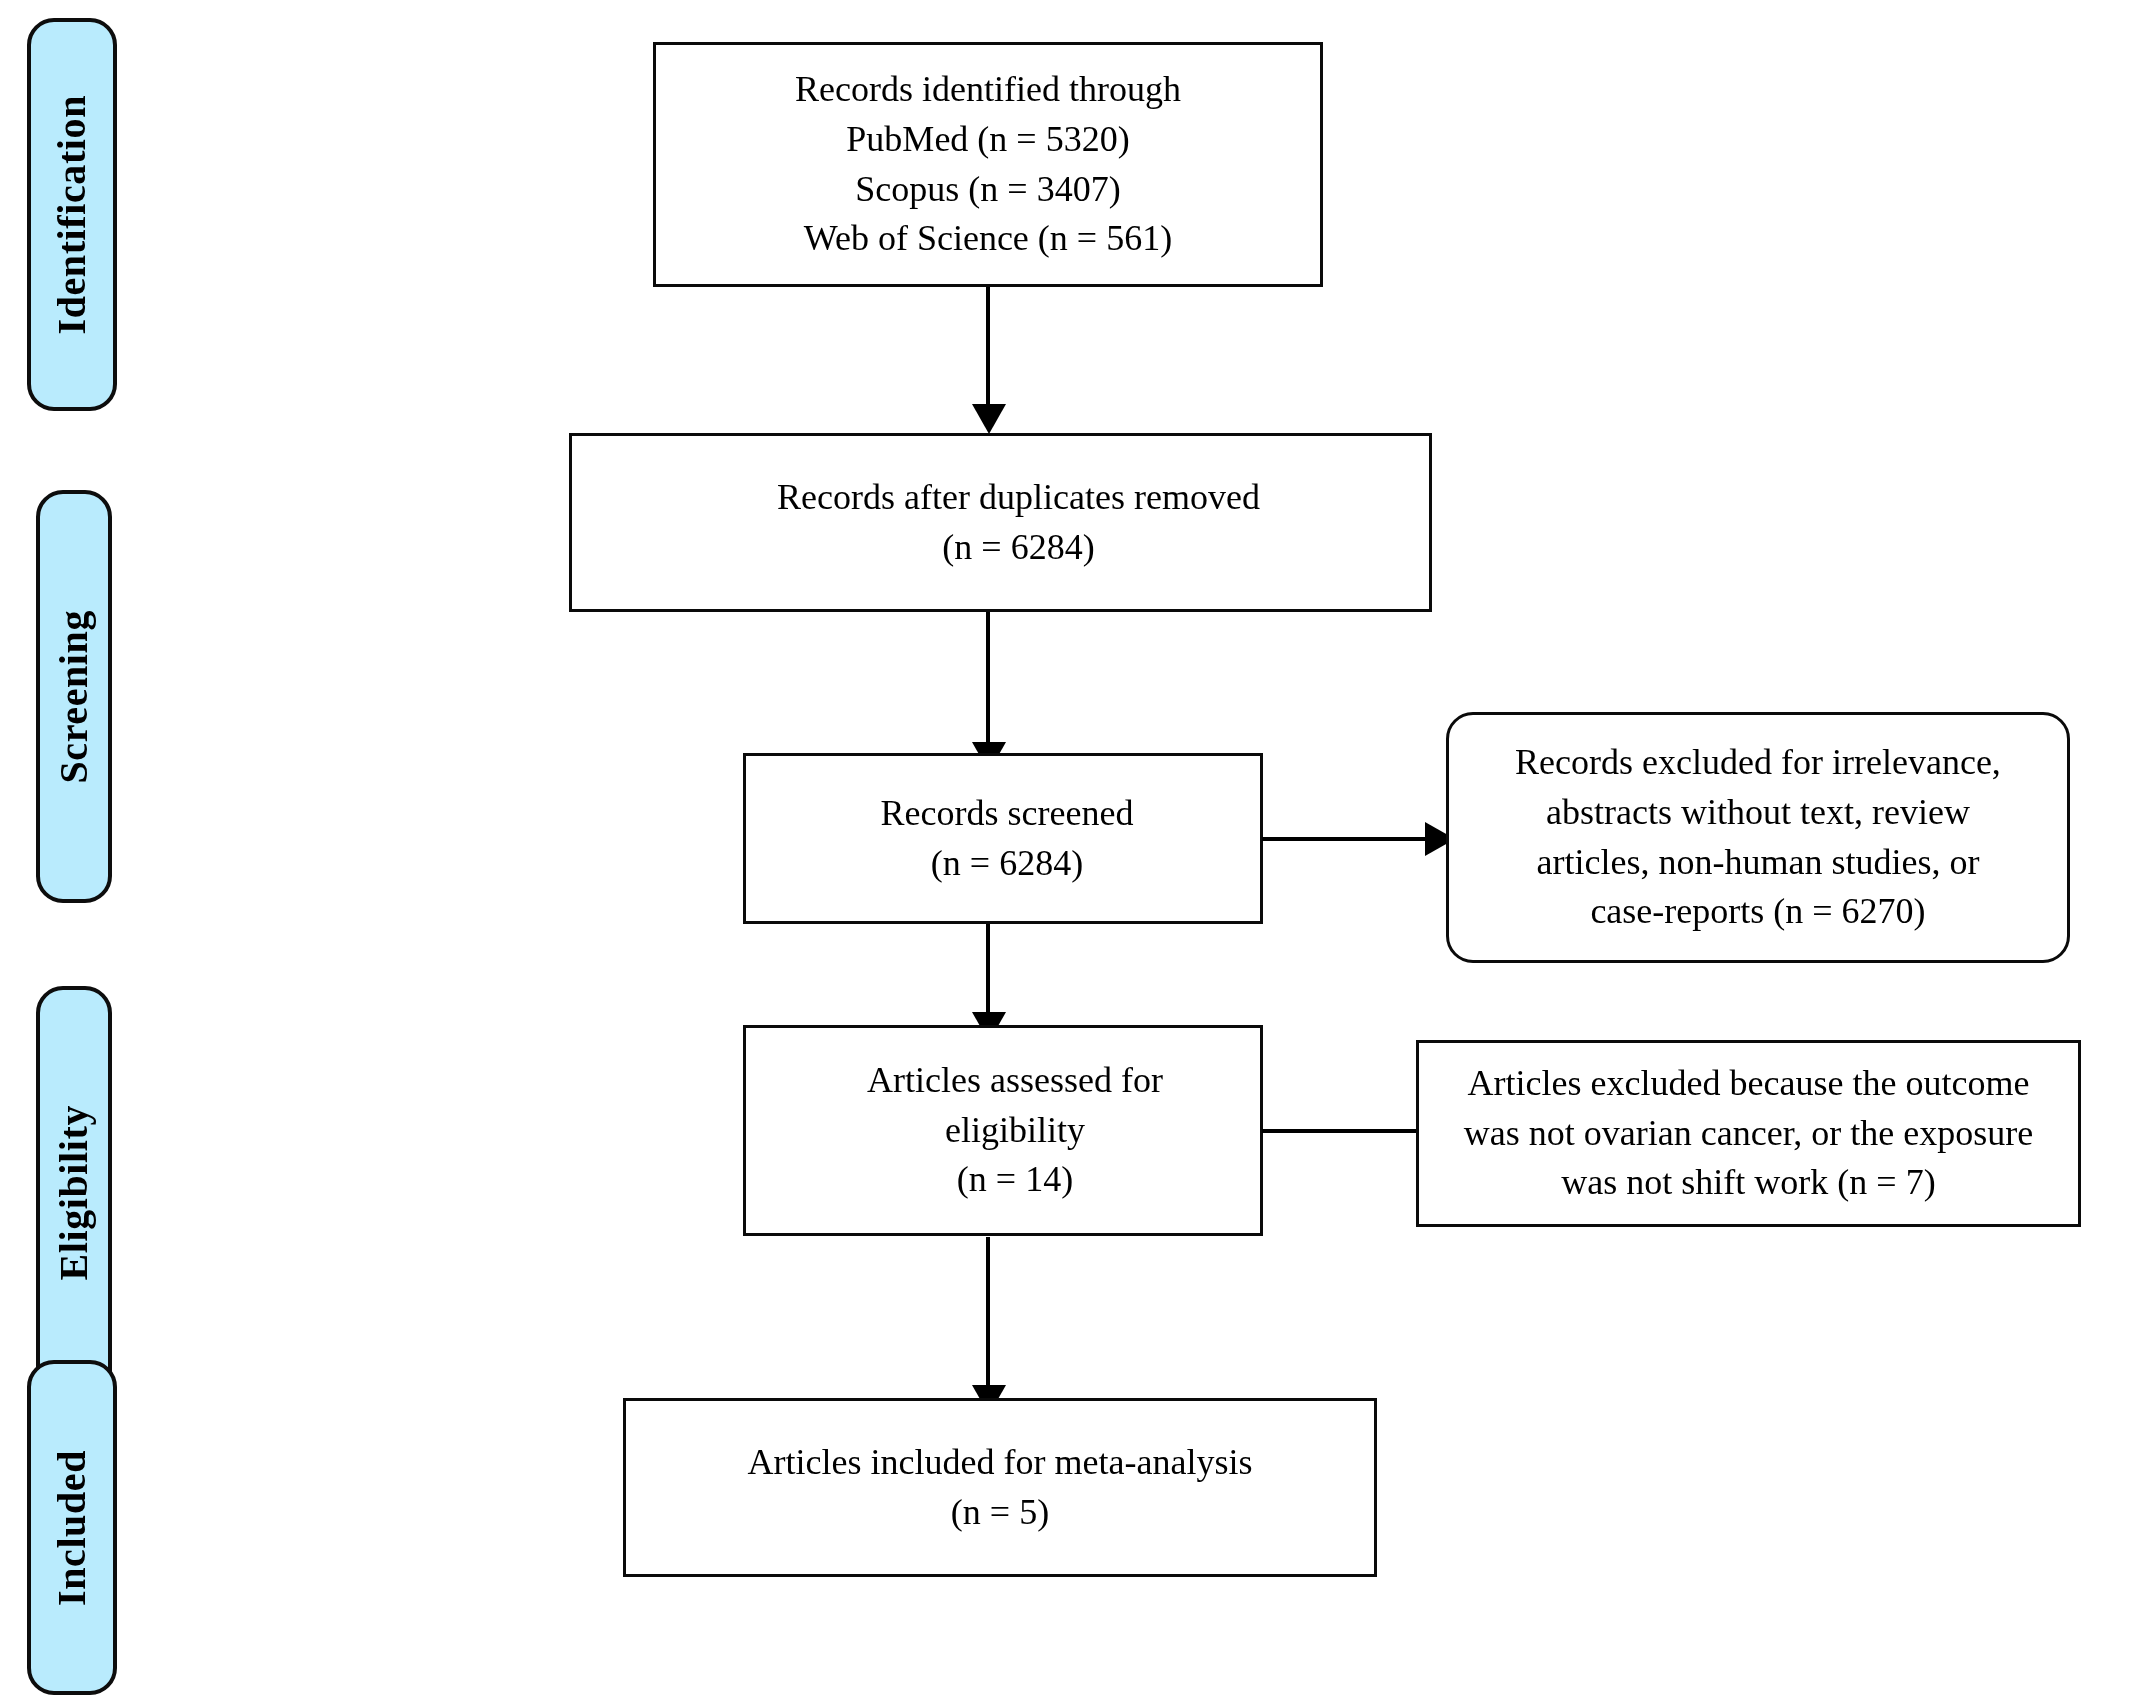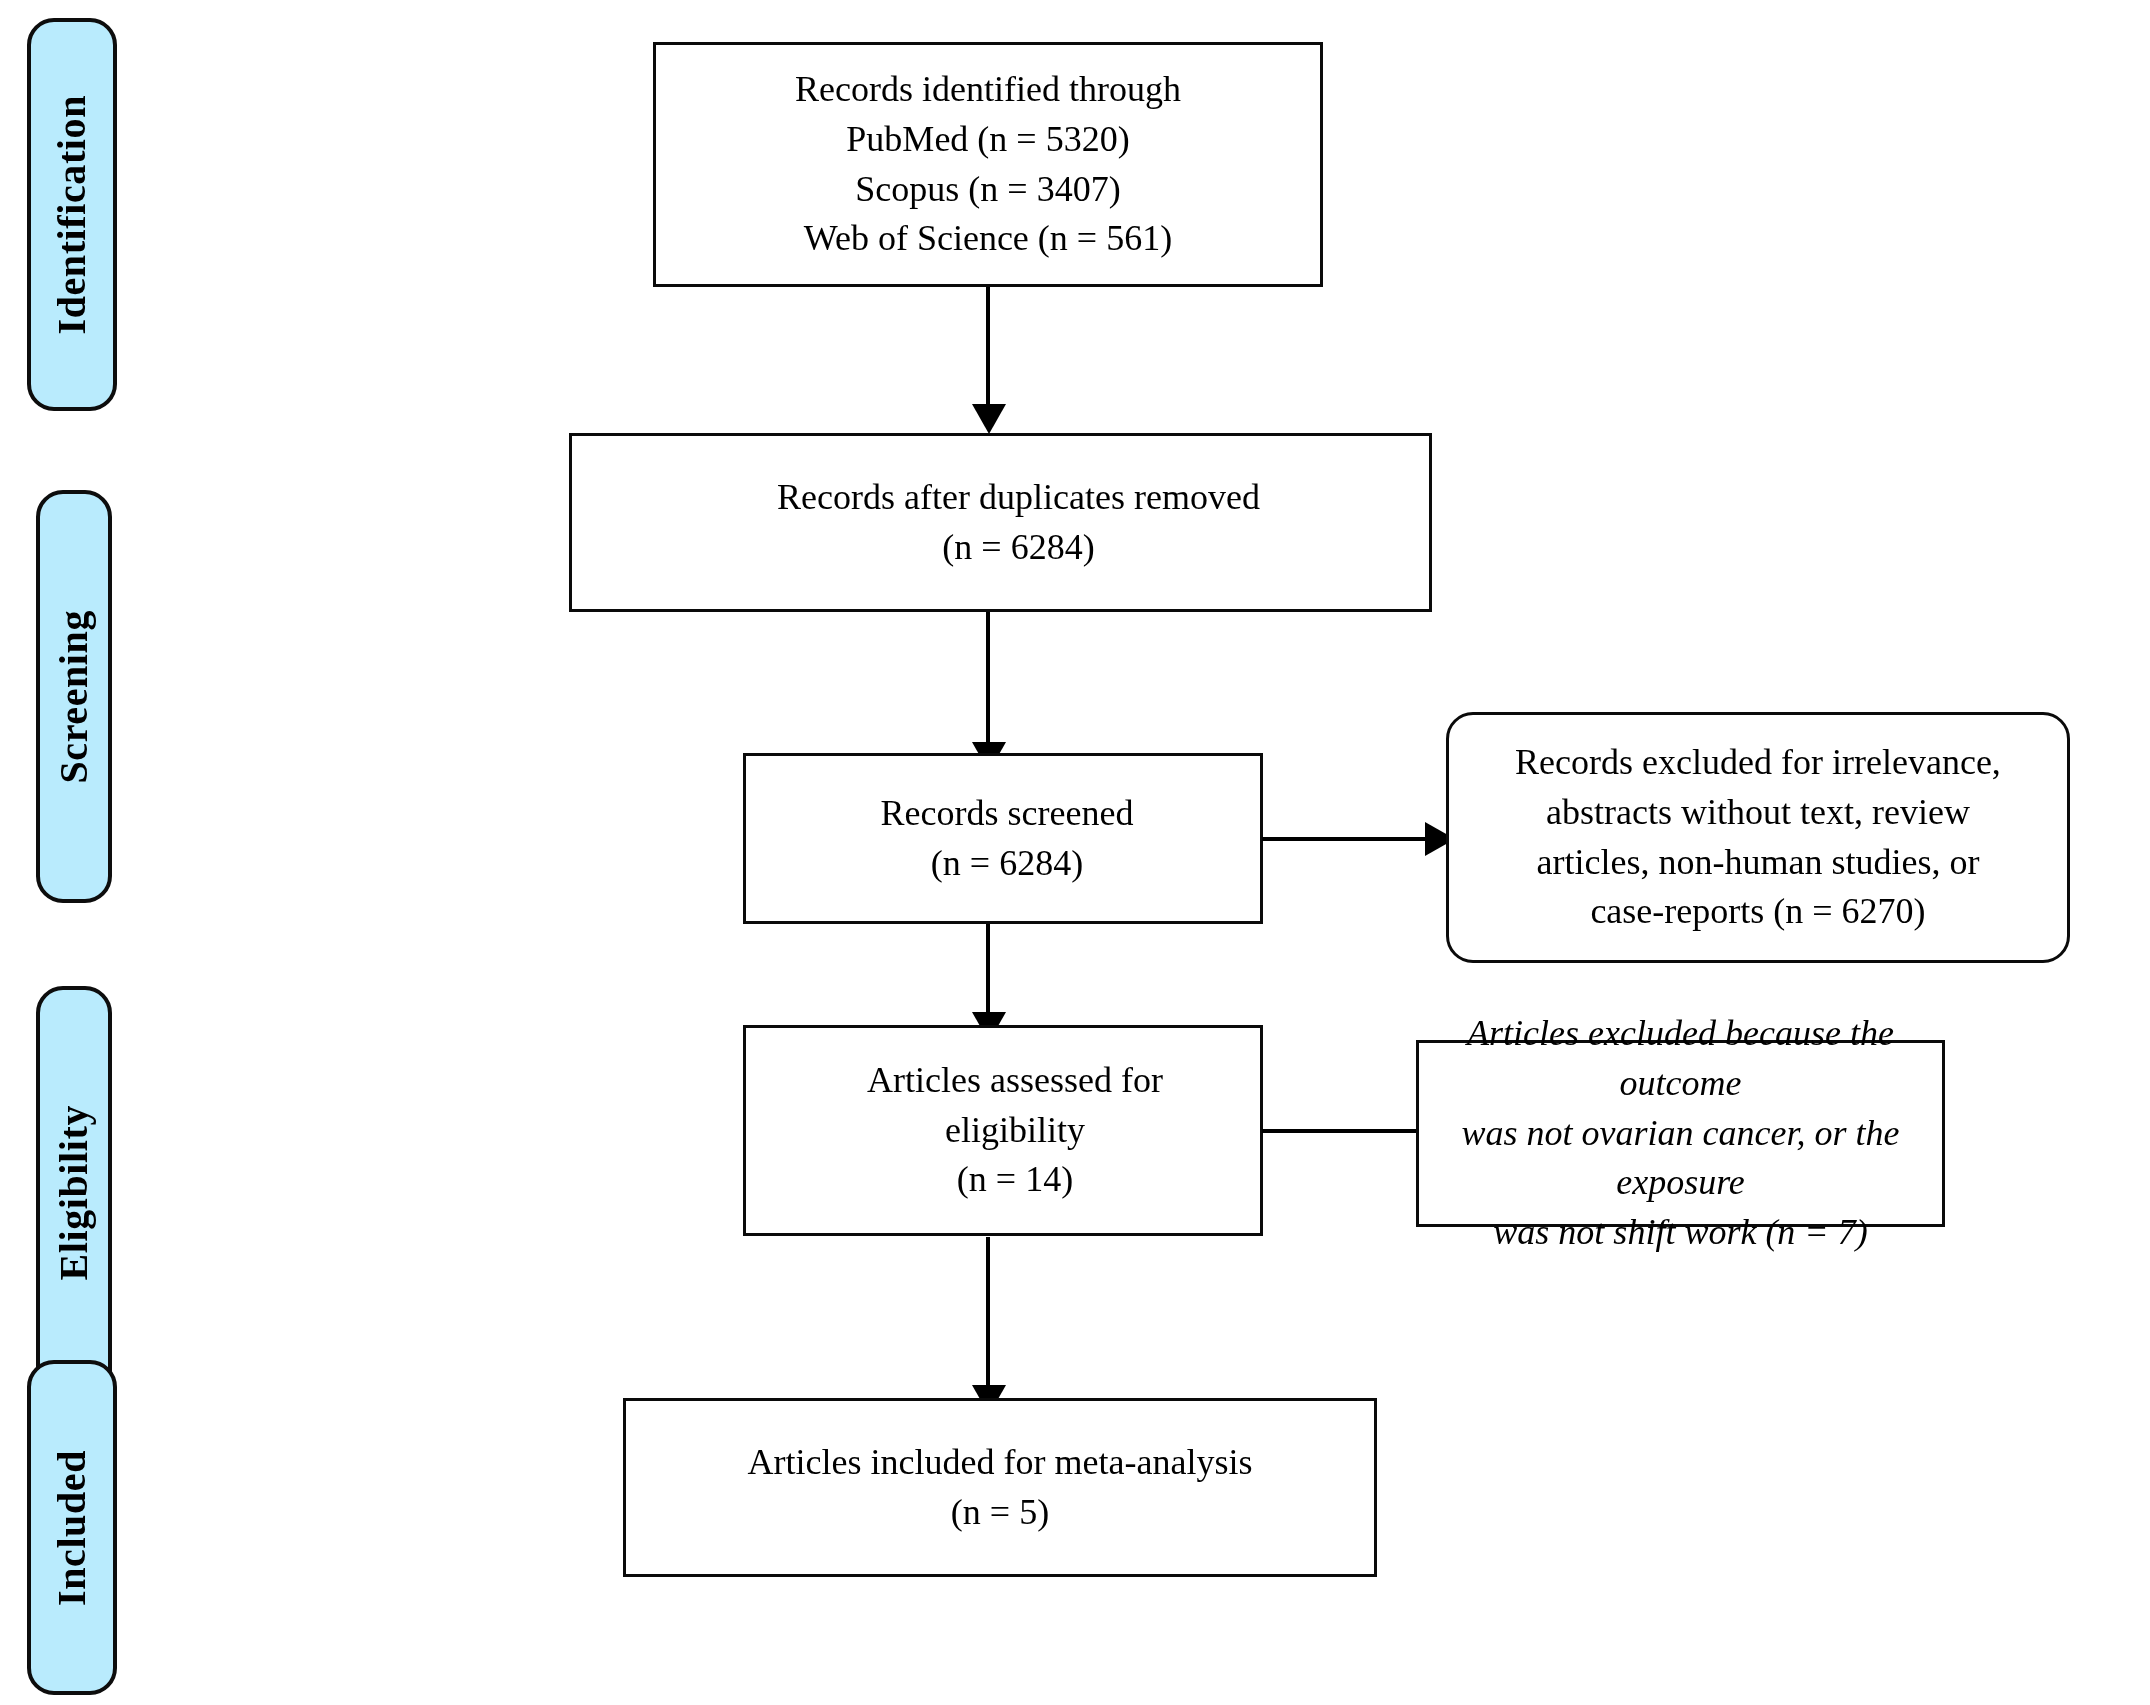--- a/index.html
+++ b/index.html
@@ -145,21 +145,21 @@
 
   <div class="flow-box" style="left:743px; top:1025px; width:520px; height:211px;padding-left:24px;">
     <span class="box-text">Articles assessed for
 eligibility
 (n = 14)</span>
   </div>
 
   <div class="h-line" style="left:1262px; top:1129px; width:181px; height:3.9px;"></div>
   <div class="arrow-right" style="left:1425px; top:1114px;"></div>
 
-  <div class="flow-box" style="left:1416px; top:1040px; width:529px; height:187px;font-style:italic;">
+  <div class="flow-box" style="left:1416px; top:1040px; width:665px; height:187px;">
     <span class="box-text">Articles excluded because the outcome
 was not ovarian cancer, or the exposure
 was not shift work (n = 7)</span>
   </div>
 
   <div class="v-line" style="left:986px; top:1237px; width:3.9px; height:152px;"></div>
   <div class="arrow-down" style="left:972px; top:1385px;"></div>
 
   <div class="flow-box" style="left:623px; top:1398px; width:754px; height:179px;">
     <span class="box-text">Articles included for meta-analysis

